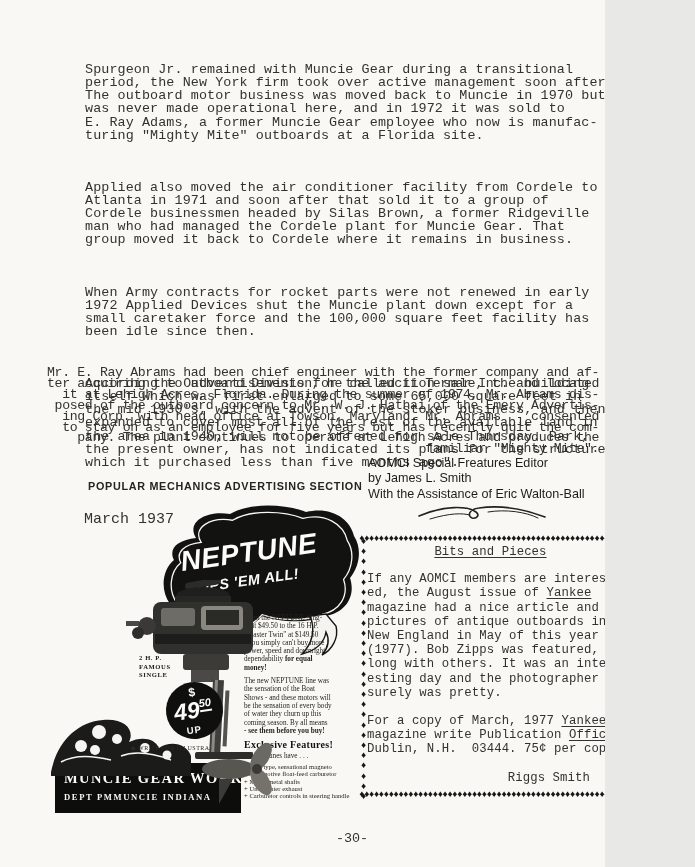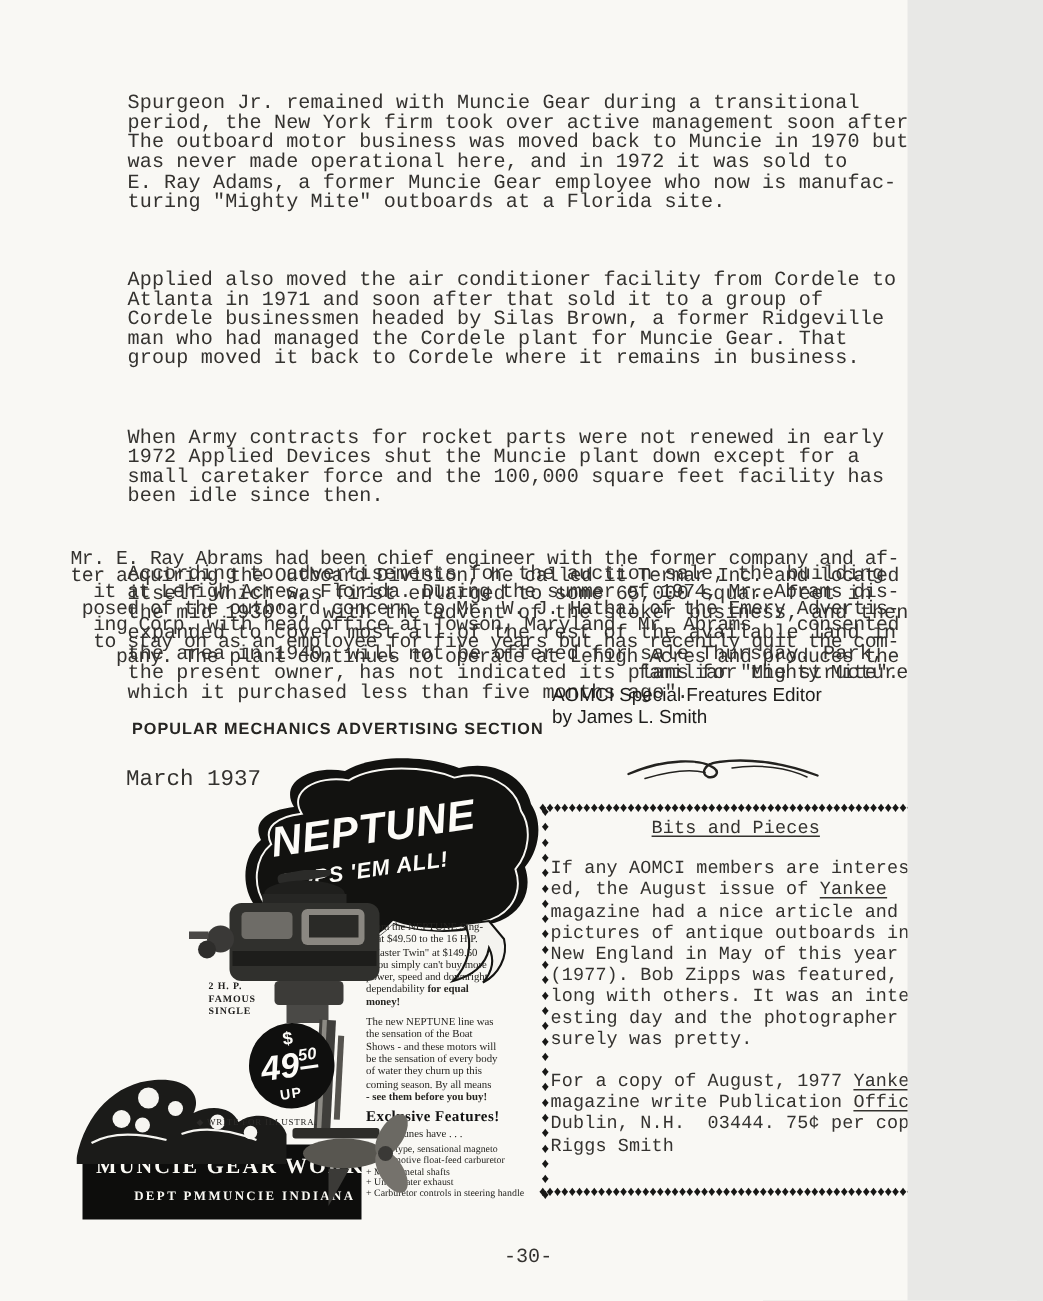--- a/index.html
+++ b/index.html
@@ -38,21 +38,21 @@
   .p-main{position:absolute;top:15px;left:8px;font-style:italic;}
   .p-amount{font-size:23px;}
   .p-cents{font-size:11px;vertical-align:10px;border-bottom:2px solid #fdfcf8;padding-bottom:1px;}
   .p-up{position:absolute;bottom:4px;left:18px;font-size:9.5px;letter-spacing:1px;}
   .write-note{position:absolute;left:76px;top:244px;z-index:6;white-space:nowrap;
       font-family:"Liberation Serif",serif;font-size:6px;letter-spacing:.5px;color:#2b2a28;}
   .wave{position:absolute;left:-4px;top:198px;z-index:3;}
   .banner{position:absolute;left:0;top:263px;width:186px;height:50px;background:#0d0d0c;
       color:#faf9f4;z-index:2;font-family:"Liberation Serif",serif;font-weight:bold;}
   .banner-name{padding:7px 0 0 9px;font-size:14.5px;letter-spacing:1.4px;white-space:nowrap;}
-  .banner-row{display:flex;justify-content:flex-end;padding:5px 4px 0 9px;
+  .banner-row{display:flex;justify-content:flex-start;padding:5px 24px 0 9px;
       font-size:8.6px;letter-spacing:1.6px;}
   .ad-copy{position:absolute;left:189px;top:114px;width:116px;z-index:2;
       font-family:"Liberation Serif",serif;font-size:7.2px;line-height:8.3px;color:#25241ف;}
   .ad-copy{color:#252420;}
   .ad-copy p{margin:0 0 5px 0;white-space:pre;}
   .ad-copy b{font-weight:bold;}
   .feat-head{font-family:"Liberation Serif",serif;font-weight:bold;font-size:10px;
       letter-spacing:.3px;margin:6px 0 3px 0;color:#111;}
   .feat-intro{margin-bottom:2px;}
   .feat-item{font-size:6.6px;line-height:7.4px;padding-left:6px;text-indent:-6px;}
@@ -62,21 +62,21 @@
       font-size:9.5px;line-height:10px;letter-spacing:-.8px;color:#181816;}
   .bb-v{position:absolute;top:2px;bottom:2px;width:12px;overflow:hidden;
       writing-mode:vertical-rl;white-space:nowrap;font-size:9.5px;letter-spacing:-.8px;color:#181816;}
   .bb-top{top:0;} .bb-bottom{bottom:0;} .bb-left{left:0;} .bb-right{right:0;}
   .bb-content{position:absolute;left:10px;top:11px;right:6px;
       font-size:12.3px;line-height:14.2px;letter-spacing:.1px;}
   .bb-title{text-align:center;text-decoration:underline;text-underline-offset:2px;margin-bottom:13px;}
   .bb-p{white-space:pre;margin:0;}
   .bb-p2{margin-top:14px;}
   .u{text-decoration:underline;text-underline-offset:2px;}
-  .bb-sig{padding-right:24px;}
+  .bb-sig{margin-top:14px;text-align:right;padding-right:24px;}
 </style>
 </head>
 <body>
 
 <div class="page">
 
   <div id="p-main" class="typeblock">
     <p>Spurgeon Jr. remained with Muncie Gear during a transitional
 period, the New York firm took over active management soon after.
 The outboard motor business was moved back to Muncie in 1970 but
@@ -106,20 +106,21 @@
 it at Lehigh Acres, Florida. During the summer of 1974, Mr. Abrams dis-
 posed of the outboard concern to Mr. W. J. Hathai of the Emery Advertis-
 ing Corp. with head office at Towson, Maryland. Mr. Abrams    consented
 to stay on as an employee for five years but has recently quit the com-
 pany. The plant continues to operate at Lehigh Acres and produces the
 familiar "Mighty Mite".</div>
 
   <div id="byline">
     <div>AOMCI Special Freatures Editor</div>
     <div>by James L. Smith</div>
+    <div>With the Assistance of Eric Walton-Ball</div>
   </div>
 
   <svg id="flourish" width="132" height="24" viewBox="0 0 132 24">
     <g fill="none" stroke="#23221f" stroke-width="1.6" stroke-linecap="round">
       <path d="M3,16 C28,5 52,6 60,12 C64,15 61,19 56,18 C51,16 53,9 63,8 C84,5 108,9 129,17"></path>
       <path d="M14,19 C34,13 46,13 54,15" stroke-width="1"></path>
       <path d="M72,12 C90,9 110,12 122,18" stroke-width="1"></path>
     </g>
   </svg>
 
@@ -232,21 +233,21 @@
       <div class="bb-title">Bits and Pieces</div>
       <p class="bb-p"><span>If any AOMCI members are interest-
 ed, the August issue of </span><span class="u">Yankee</span><span>
 magazine had a nice article and
 pictures of antique outboards in
 New England in May of this year
 (1977). Bob Zipps was featured, a-
 long with others. It was an inter-
 esting day and the photographer
 surely was pretty.</span></p>
-      <p class="bb-p bb-p2"><span>For a copy of August, 1977 </span><span class="u">Yankee</span><span>
+      <p class="bb-p bb-p2"><span>For a copy of March, 1977 </span><span class="u">Yankee</span><span>
 magazine write Publication </span><span class="u">Office,</span><span>
 Dublin, N.H.  03444. 75¢ per copy</span></p>
       <div class="bb-sig">Riggs Smith</div>
     </div>
   </div>
 
   <div id="pageno">-30-</div>
 
 </div>
 

